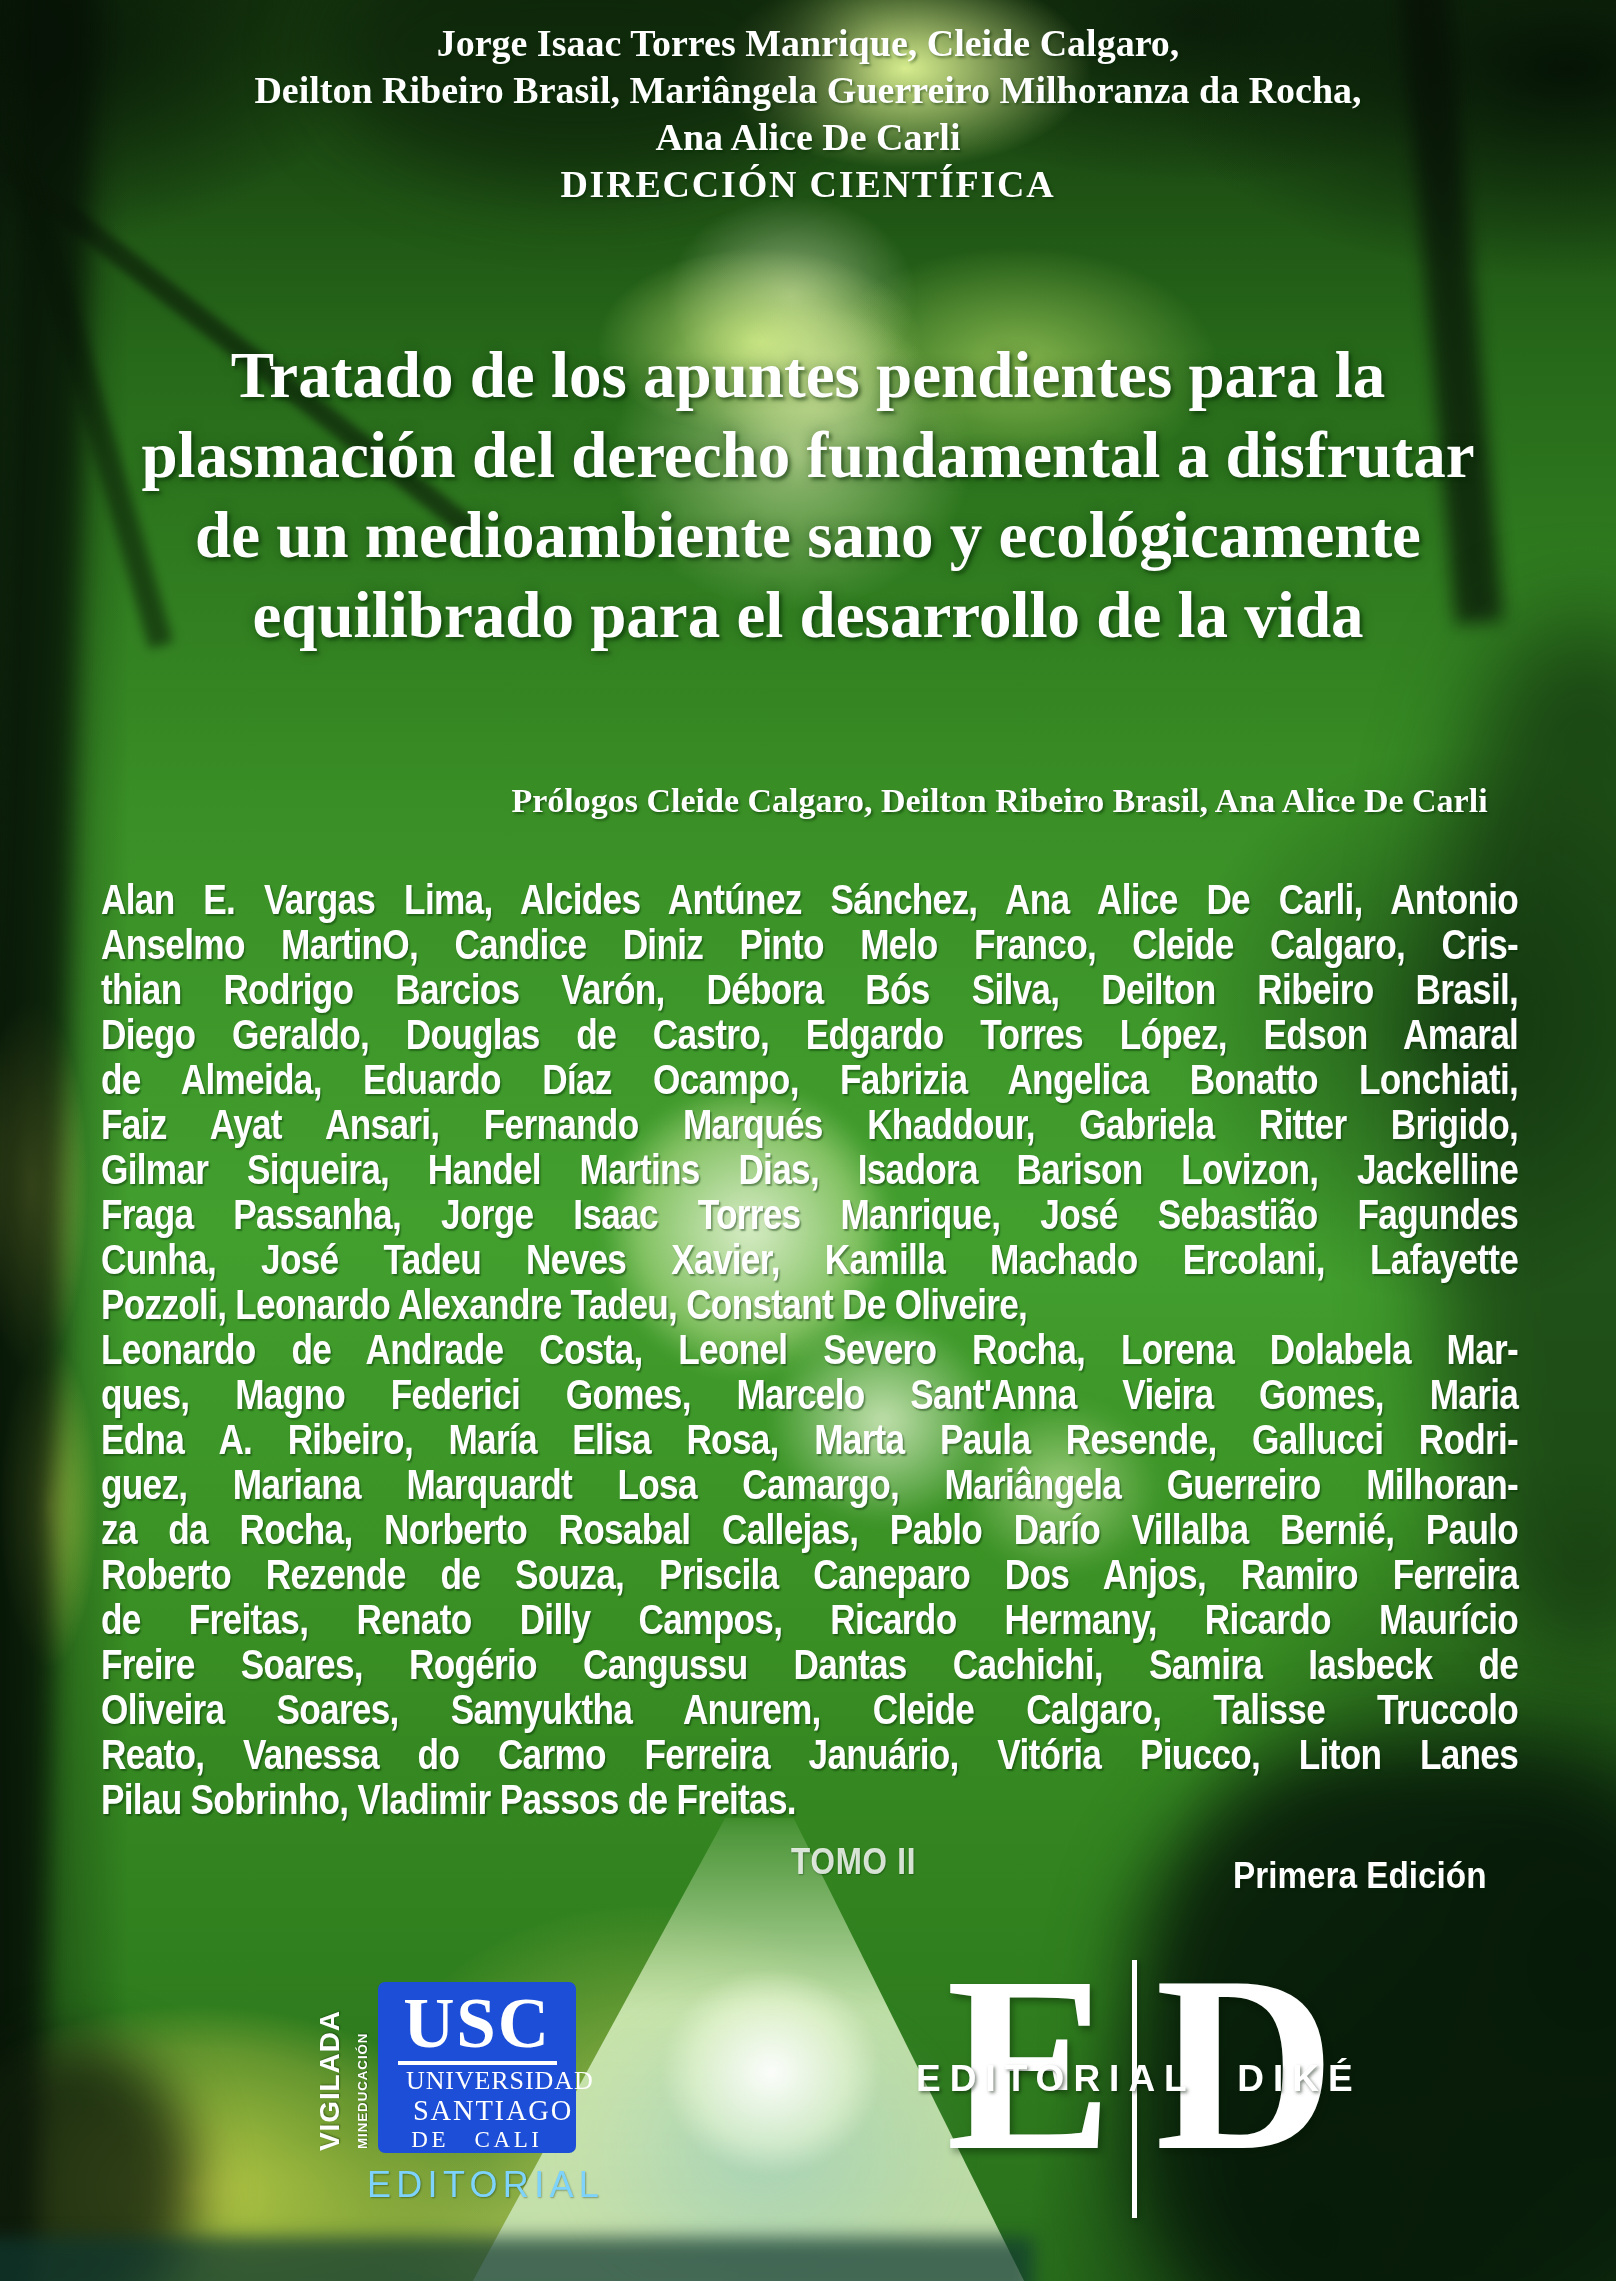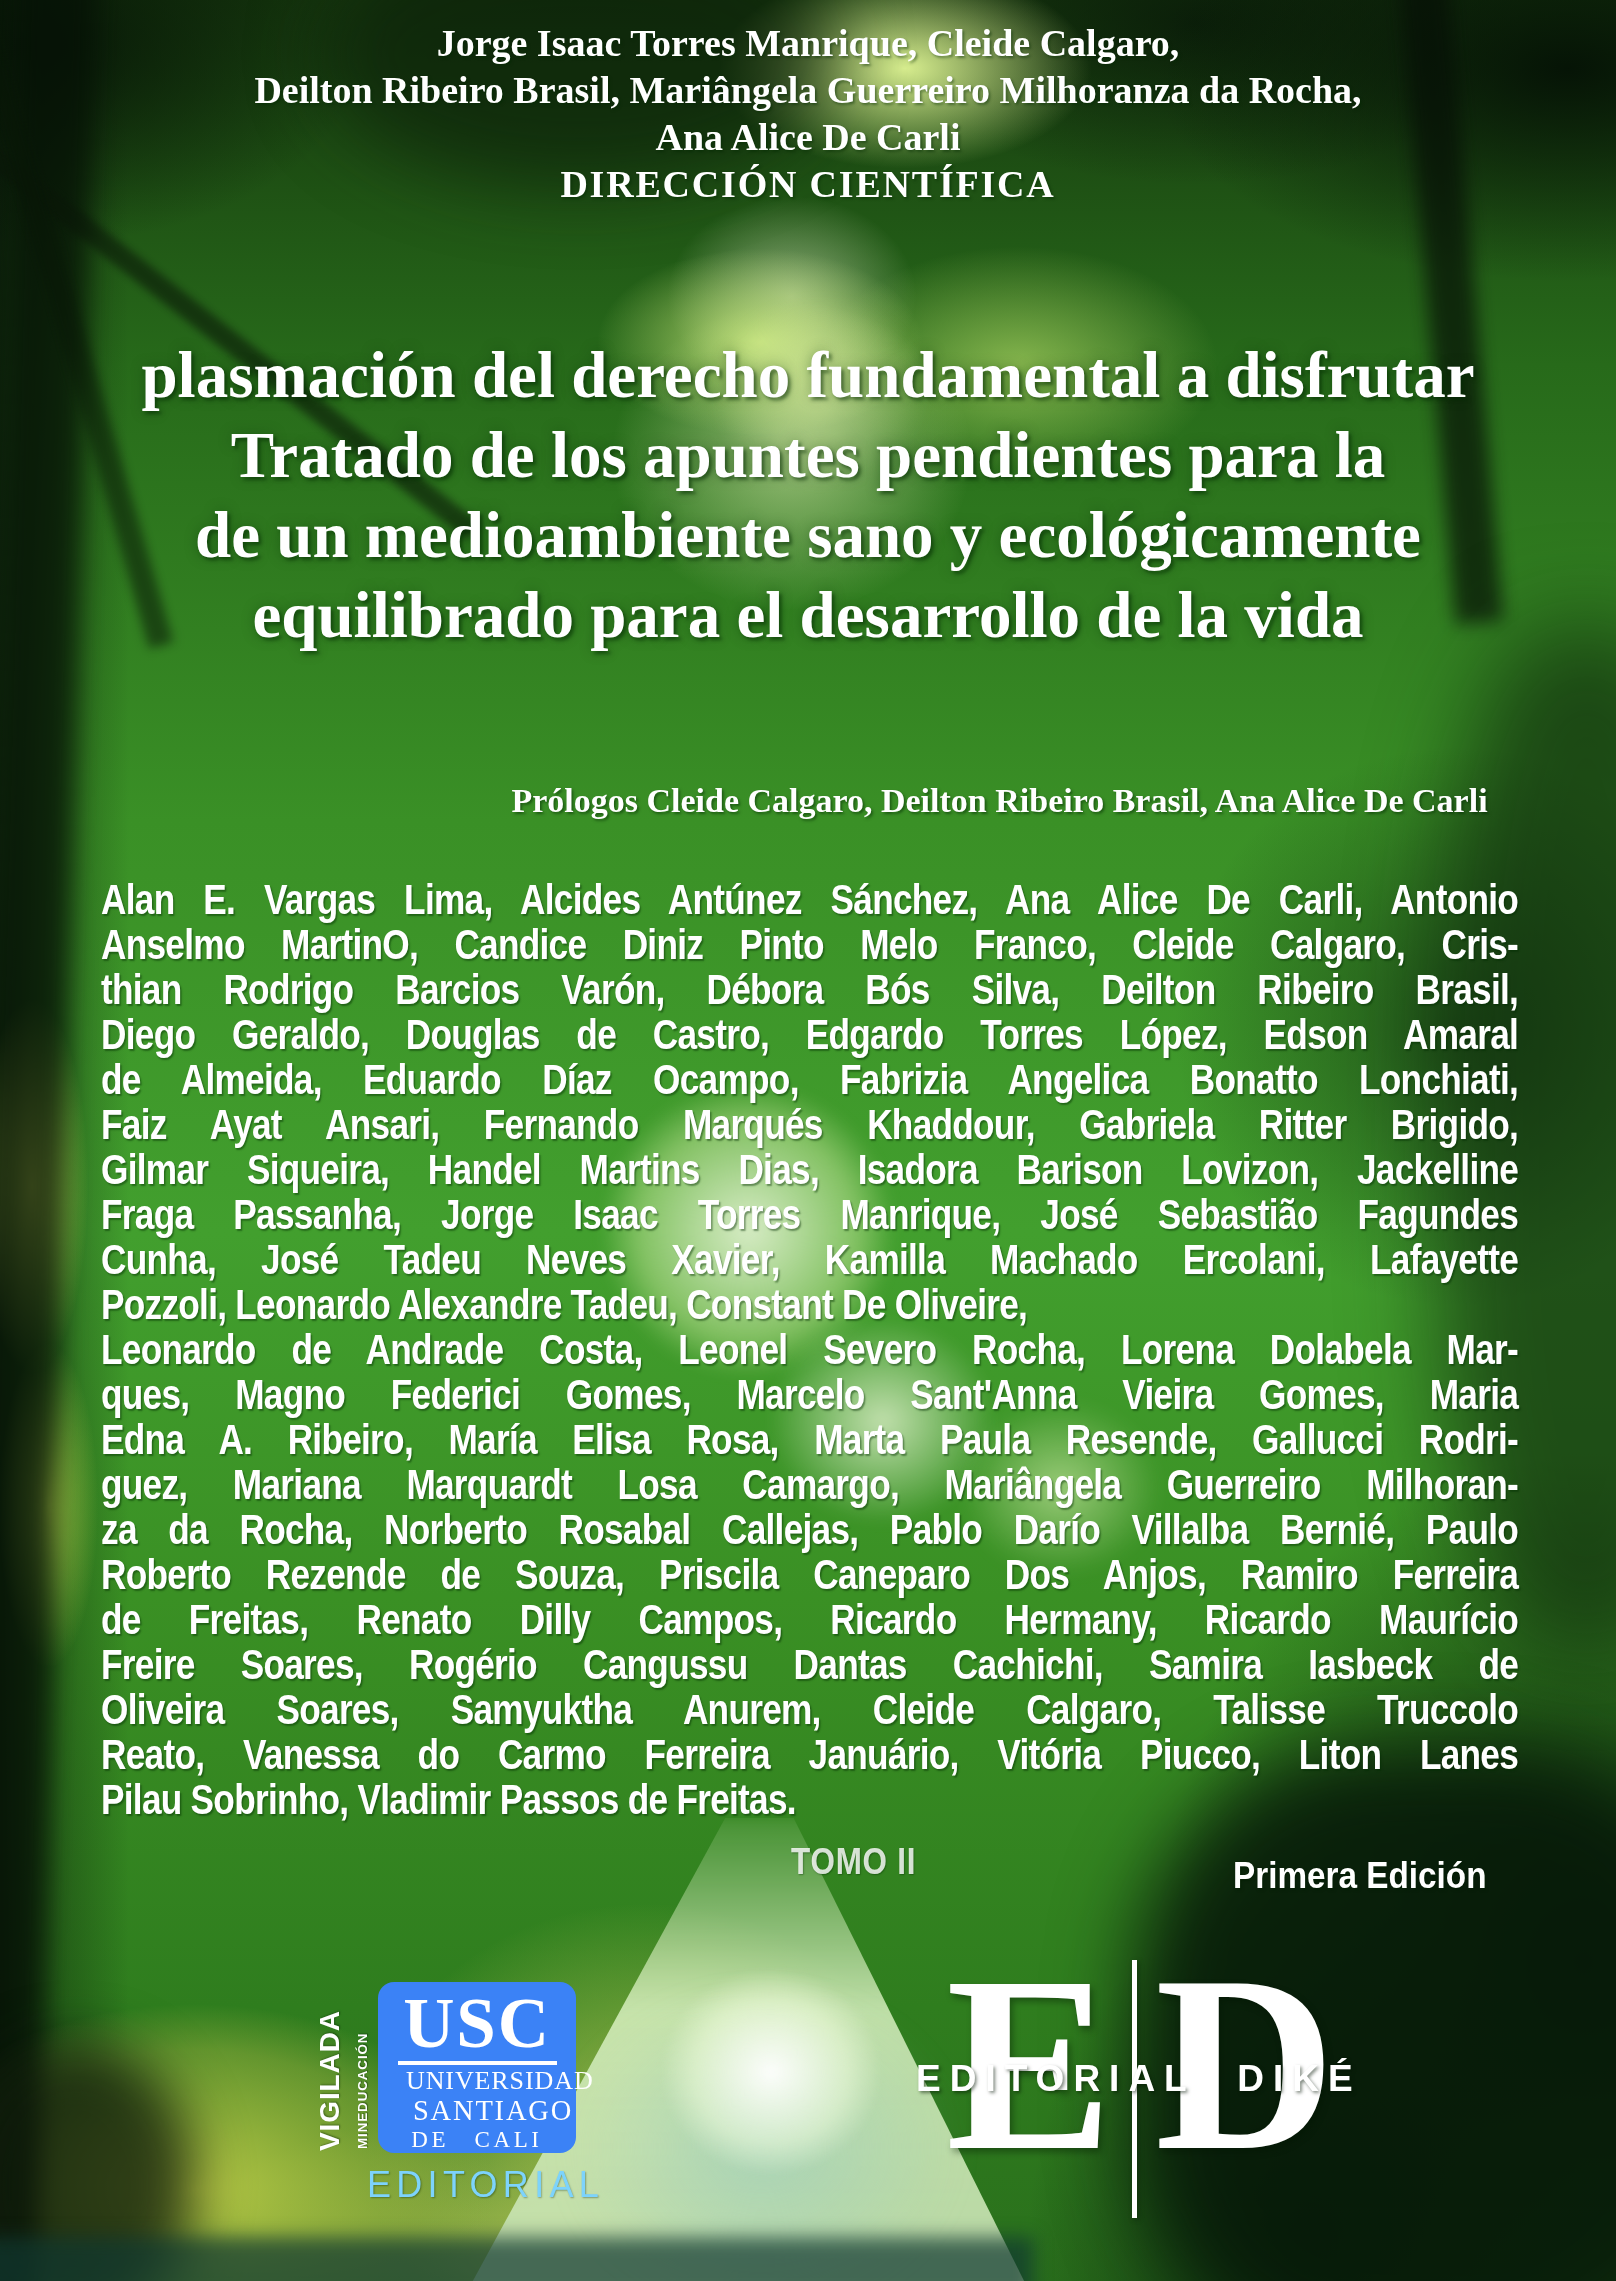--- a/index.html
+++ b/index.html
@@ -86,21 +86,21 @@
     text-shadow:0.9px 0.9px 1.8px rgba(0,40,0,.4);
   }
   #edicion {
     top:1855px; left:1233px; font-weight:bold; font-size:37px;
     transform:scaleX(.9); transform-origin:0 0;
     text-shadow:1.8px 1.8px 2.7px rgba(0,30,0,.55);
   }
   
   #usc-box {
     left:378px; top:1982px; width:198px; height:171px;
-    background:#3b82f6; border-radius:16px; text-align:center;
+    background:#1d4ed8; border-radius:7px; text-align:center;
     font-family:"Liberation Serif", serif;
   }
   #usc-acronym { font-size:71px; font-weight:bold; line-height:75px; letter-spacing:1.8px; margin-top:3.6px; }
   #usc-rule { width:159px; height:4.5px; background:#fff; margin:0 auto 1.8px auto; }
   .usc-line1 { font-size:26px; line-height:28px; letter-spacing:0.9px;padding-left:28px; }
   .usc-line2 { font-size:28.5px; line-height:31px; letter-spacing:1.8px;padding-left:32px; }
   .usc-line3 { font-size:23px; line-height:27px; letter-spacing:3.6px; word-spacing:16px; }
   #usc-editorial {
     left:367px; top:2164px; width:221px; text-align:center;
     font-size:36px; letter-spacing:5.3px; color:#7dd3fc;
@@ -155,22 +155,22 @@
   <div class="blob b-bottom-strip"></div>
 
   <div class="txt" id="direccion">
     <div>Jorge Isaac Torres Manrique, Cleide Calgaro,</div>
     <div>Deilton Ribeiro Brasil, Mariângela Guerreiro Milhoranza da Rocha,</div>
     <div>Ana Alice De Carli</div>
     <div class="role">DIRECCIÓN CIENTÍFICA</div>
   </div>
 
   <div class="txt" id="title">
+    <div>Tratado de los apuntes pendientes para la</div>
     <div>plasmación del derecho fundamental a disfrutar</div>
-    <div>Tratado de los apuntes pendientes para la</div>
     <div>de un medioambiente sano y ecológicamente</div>
     <div>equilibrado para el desarrollo de la vida</div>
   </div>
 
   <div class="txt" id="prologue">Prólogos Cleide Calgaro, Deilton Ribeiro Brasil, Ana Alice De Carli</div>
 
   <div class="txt" id="authors">
     <div class="al j">Alan E. Vargas Lima, Alcides Antúnez Sánchez, Ana Alice De Carli, Antonio</div>
     <div class="al j">Anselmo MartinO, Candice Diniz Pinto Melo Franco, Cleide Calgaro, Cris-</div>
     <div class="al j">thian Rodrigo Barcios Varón, Débora Bós Silva, Deilton Ribeiro Brasil,</div>

